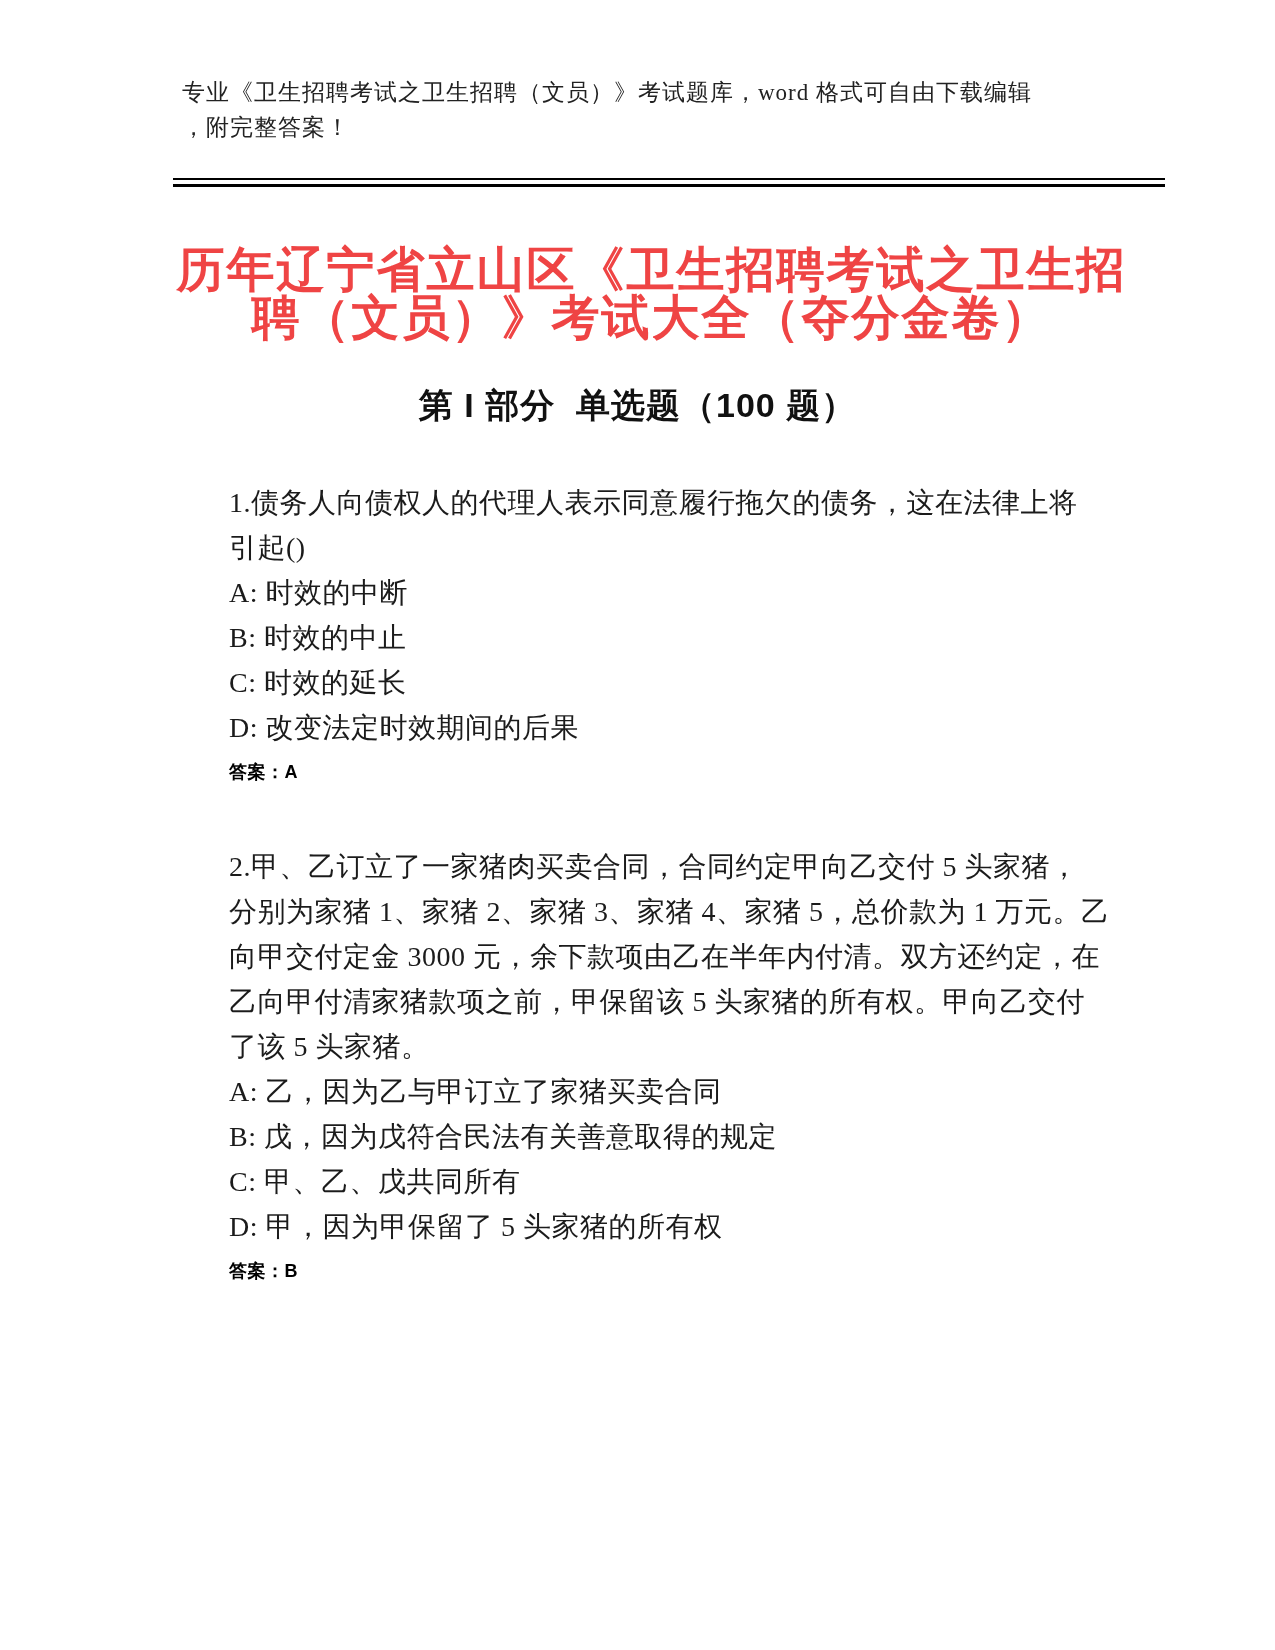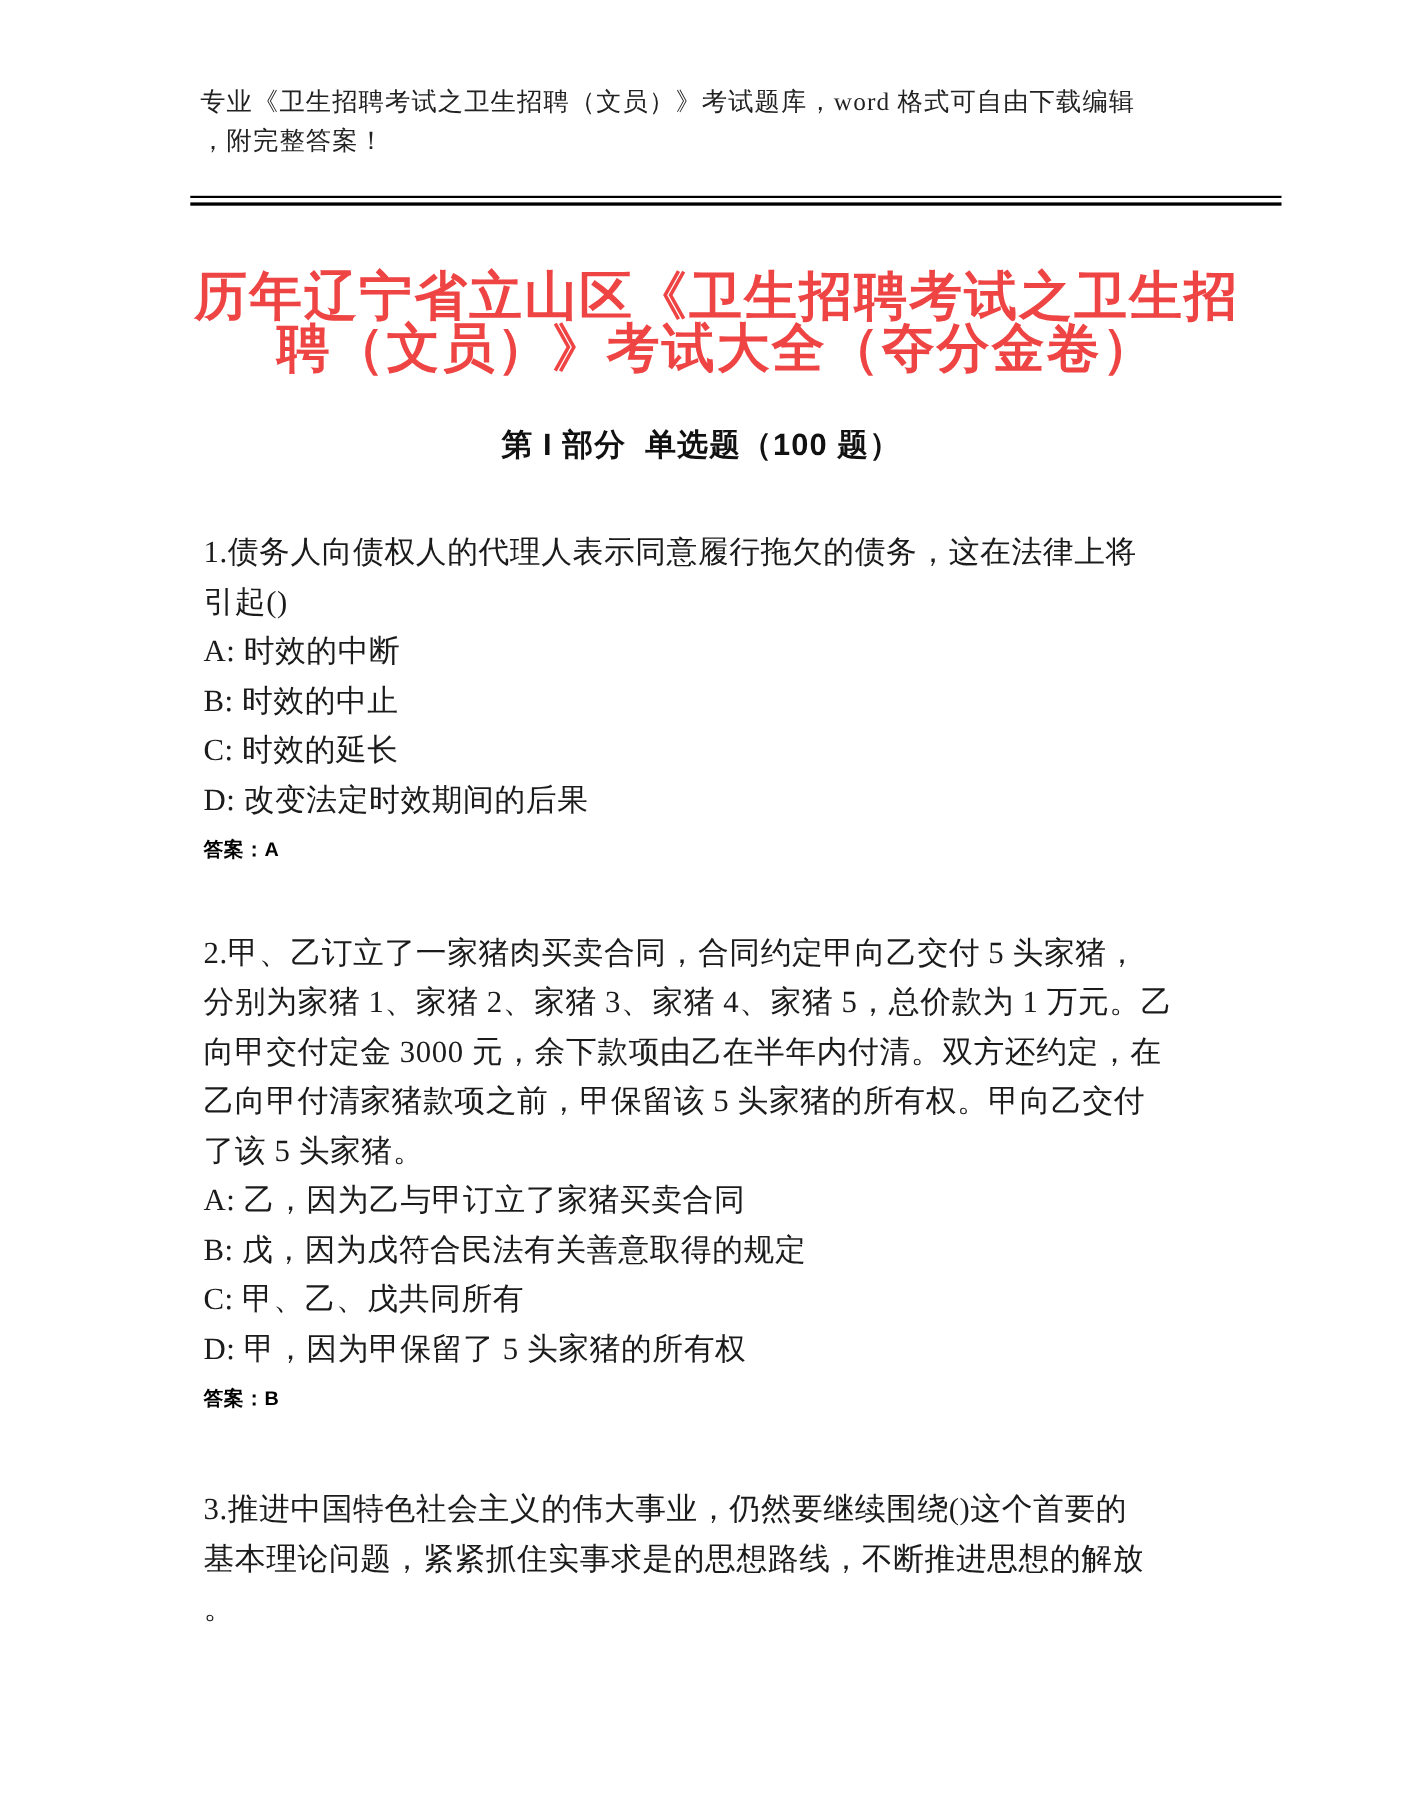--- a/index.html
+++ b/index.html
@@ -53,40 +53,41 @@
   }
   .doc-title .tline { display: block; }
   .section-heading {
     position: absolute;
     left: 0;
     top: 388px;
     width: 1275px;
     text-align: center;
     font-family: "Liberation Sans", "DejaVu Sans", sans-serif;
     font-weight: bold;
-    font-size: 28px;
+    font-size: 34px;
     line-height: 34px;
     letter-spacing: 1px;
     white-space: pre-wrap;
     color: #111111;
   }
   .question {
     position: absolute;
     left: 185px;
     width: 945px;
     font-size: 28px;
     line-height: 45px;
     letter-spacing: 0.5px;
   }
   .q1 { top: 480px; }
   .q2 { top: 844px; }
   .q3 { top: 1350px; }
   .line {
     height: 45px;
     white-space: pre-wrap;
+    margin-left: 44px;
   }
   .answer {
     font-family: "Liberation Sans", "DejaVu Sans", sans-serif;
     font-weight: bold;
     font-size: 18px;
     color: #000000;
   }
 </style>
 </head>
 <body>
@@ -123,19 +124,14 @@
     <div class="line stem">向甲交付定金 3000 元，余下款项由乙在半年内付清。双方还约定，在</div>
     <div class="line stem">乙向甲付清家猪款项之前，甲保留该 5 头家猪的所有权。甲向乙交付</div>
     <div class="line stem">了该 5 头家猪。</div>
     <div class="line option">A: 乙，因为乙与甲订立了家猪买卖合同</div>
     <div class="line option">B: 戊，因为戊符合民法有关善意取得的规定</div>
     <div class="line option">C: 甲、乙、戊共同所有</div>
     <div class="line option">D: 甲，因为甲保留了 5 头家猪的所有权</div>
     <div class="line answer">答案：B</div>
   </section>
 
-  <section class="question q3">
-    <div class="line stem">3.推进中国特色社会主义的伟大事业，仍然要继续围绕()这个首要的</div>
-    <div class="line stem">基本理论问题，紧紧抓住实事求是的思想路线，不断推进思想的解放</div>
-    <div class="line stem">。</div>
-  </section>
 
 </div>
 
 </body></html>

